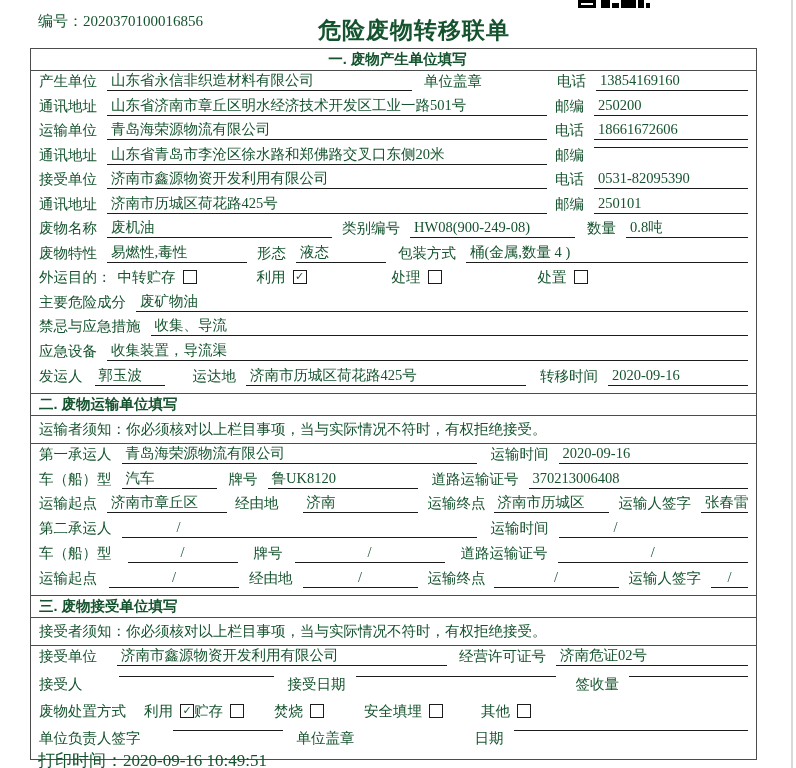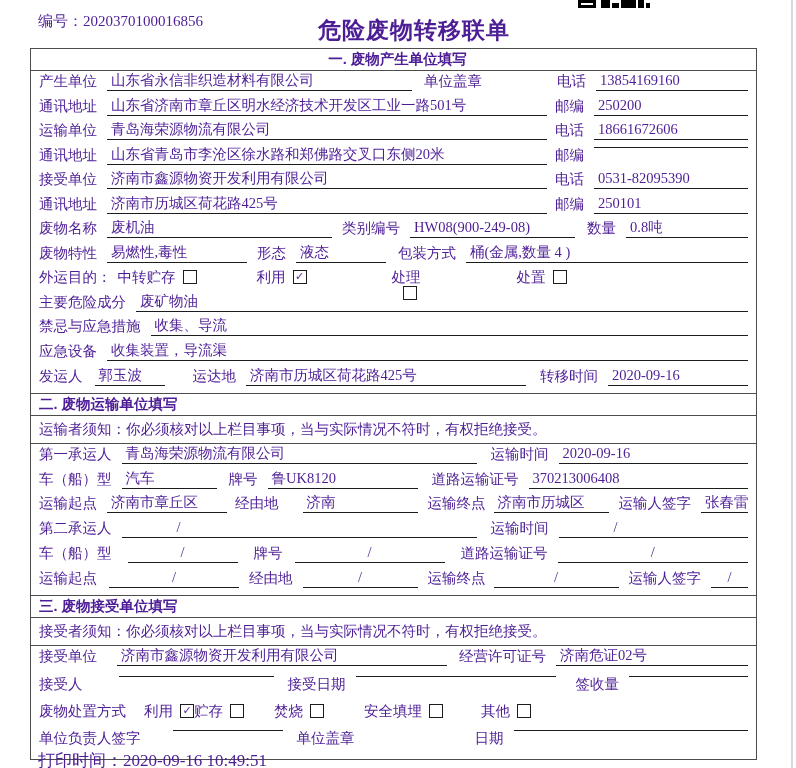--- a/index.html
+++ b/index.html
@@ -1,17 +1,17 @@
 <!DOCTYPE html>
 <html><head>
 <meta charset="utf-8">
 <style>
   html,body{margin:0;padding:0;background:#fff;}
   .page{position:relative;width:796px;height:768px;background:#ffffff;overflow:hidden;
-        font-family:"Liberation Serif","DejaVu Serif",serif;color:#4c1d95;}
+        font-family:"Liberation Serif","DejaVu Serif",serif;color:#14532d;}
   .page-edge{position:absolute;right:3px;top:0;width:2px;height:100%;background:#d9d9d9;}
   .serial{position:absolute;left:38px;top:12px;font-size:15px;white-space:nowrap;}
   .doc-title{position:absolute;left:318px;top:15px;width:260px;font-size:23px;font-weight:bold;
              letter-spacing:1px;font-family:"Liberation Sans","DejaVu Sans",sans-serif;white-space:nowrap;}
   .qr{position:absolute;left:578px;top:0;width:74px;height:9px;}
   .qrb{position:absolute;background:#000;top:0;}
   .qrb.hollow{background:#fff;border:3px solid #000;box-sizing:border-box;}
   .form{position:absolute;left:30px;top:48px;width:727px;border:1px solid #4d4d4d;box-sizing:border-box;background:#fff;}
   .sec-h{height:21px;line-height:21px;padding-left:8px;font-weight:bold;font-size:14.5px;
          font-family:"Liberation Sans","DejaVu Sans",sans-serif;
@@ -116,21 +116,21 @@
           <div class="frow">
             <span class="lbl">外运目的：</span>
             <span class="chk" style="margin-left: 6px;">
               <span>中转贮存</span>
               <span class="box"></span>
             </span>
             <span class="chk" style="margin-left: 60px;">
               <span>利用</span>
               <span class="box">✓</span>
             </span>
-            <span class="chk" style="margin-left: 85px; flex-direction: column;">
+            <span class="chk" style="margin-left: 85px;">
               <span>处理</span>
               <span class="box"></span>
             </span>
             <span class="chk" style="margin-left: 96px;">
               <span>处置</span>
               <span class="box"></span>
             </span>
           </div>
           <div class="frow">
             <span class="lbl">主要危险成分</span>

